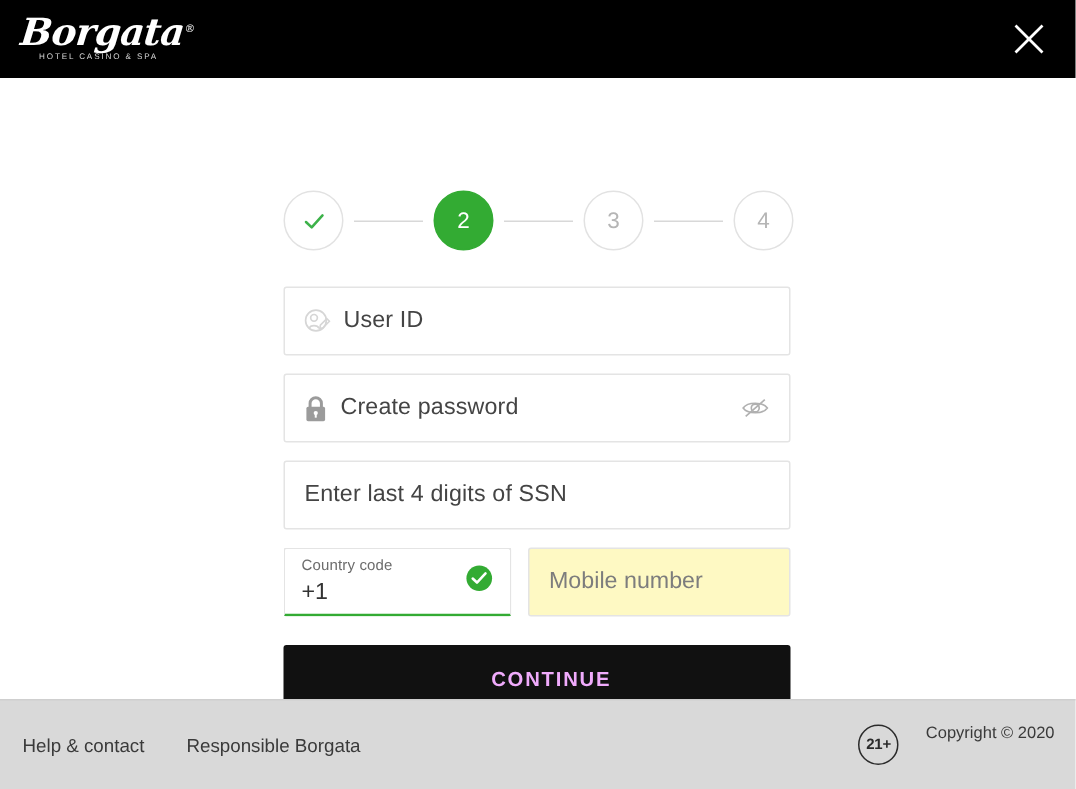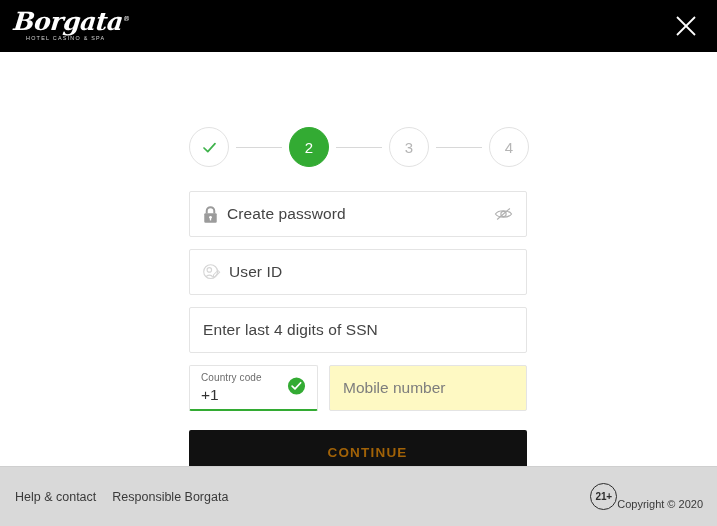--- a/index.html
+++ b/index.html
@@ -179,21 +179,21 @@
   }
 
   
   .phone-row {
     display: flex;
     gap: 11px;
     margin-bottom: 13px;
   }
   .country-field {
     position: relative;
-    width: 129px;
+    width: 152px;
     height: 46px;
     box-sizing: border-box;
     border: 1px solid #e4e4e4;
     border-bottom: 2px solid #33ab33;
     border-radius: 2px;
     background: #ffffff;
   }
   .country-label {
     position: absolute;
     left: 11px;
@@ -229,21 +229,21 @@
   .mobile-field .ph {
     margin-left: 13px;
     font-size: 15.5px;
     color: #7d7d7d;
   }
 
   .continue-btn {
     width: 338px;
     height: 44px;
     background: #111111;
-    color: #a16207;
+    color: #f0abfc;
     border: none;
     border-radius: 2px;
     font-family: "Liberation Sans", sans-serif;
     font-size: 13.5px;
     font-weight: 700;
     letter-spacing: 1.2px;
     cursor: pointer;
     margin-top: 6px;
     padding-left: 25px;
   }
@@ -255,34 +255,35 @@
     background: #d9d9d9;
     border-top: 1px solid #cfcfcf;
     position: relative;
     display: flex;
     align-items: center;
   }
   .footer-links {
     position: absolute;
     left: 15px;
     display: flex;
-    gap: 16px;
+    gap: 28px;
     align-items: center;
   }
   .footer-link {
     font-size: 12.5px;
     color: #3a3a3a;
     text-decoration: none;
     cursor: pointer;
   }
   .footer-right {
     position: absolute;
     right: 14px;
     display: flex;
-    align-items: flex-end;
+    align-items: flex-start;
+    gap: 18px;
   }
   .badge21 {
     width: 25px;
     height: 25px;
     border: 1.5px solid #2b2b2b;
     border-radius: 50%;
     display: flex;
     align-items: center;
     justify-content: center;
     font-size: 10px;
@@ -324,52 +325,52 @@
       </div>
       <div class="step-line"></div>
       <div class="step active">2</div>
       <div class="step-line"></div>
       <div class="step todo">3</div>
       <div class="step-line"></div>
       <div class="step todo">4</div>
     </div>
 
     <div class="form">
+
+      <div class="field">
+        <span class="lead-icon">
+          <svg width="19" height="19" viewBox="0 0 22 22">
+            <circle cx="10" cy="10" r="8" fill="none" stroke="#d6d6d6" stroke-width="1.3"></circle>
+            <circle cx="8.5" cy="8" r="2.6" fill="none" stroke="#d6d6d6" stroke-width="1.3"></circle>
+            <path d="M4.6 16.2 C5.9 13.4 11 13.2 12.4 16.2" fill="none" stroke="#d6d6d6" stroke-width="1.3"></path>
+            <path d="M13.4 13.6 l5 -5 l2 2 l-5 5 l-2.4 0.7 z" fill="none" stroke="#d6d6d6" stroke-width="1.2"></path>
+          </svg>
+        </span>
+        <span class="ph">User ID</span>
+      </div>
 
       <div class="field">
         <span class="lead-icon">
           <svg width="17" height="19" viewBox="0 0 18 20">
             <path d="M5 9 V6.2 a4 4 0 0 1 8 0 V9" fill="none" stroke="#9b9b9b" stroke-width="2.1"></path>
             <rect x="2.4" y="8.6" width="13.2" height="10.2" rx="1.2" fill="#9b9b9b"></rect>
             <circle cx="9" cy="13" r="1.5" fill="#ffffff"></circle>
             <rect x="8.3" y="13" width="1.4" height="3.3" fill="#ffffff"></rect>
           </svg>
         </span>
         <span class="ph">Create password</span>
         <span class="trail-icon">
           <svg width="21" height="17" viewBox="0 0 24 20">
             <path d="M2.5 10 C6 5, 18 5, 21.5 10 C18 15, 6 15, 2.5 10 Z" fill="none" stroke="#b0b0b0" stroke-width="1.3"></path>
             <circle cx="12" cy="10" r="3.1" fill="none" stroke="#b0b0b0" stroke-width="1.3"></circle>
             <line x1="4.5" y1="16.5" x2="19.5" y2="3.5" stroke="#b0b0b0" stroke-width="1.3"></line>
           </svg>
         </span>
       </div>
 
-      <div class="field">
-        <span class="lead-icon">
-          <svg width="19" height="19" viewBox="0 0 22 22">
-            <circle cx="10" cy="10" r="8" fill="none" stroke="#d6d6d6" stroke-width="1.3"></circle>
-            <circle cx="8.5" cy="8" r="2.6" fill="none" stroke="#d6d6d6" stroke-width="1.3"></circle>
-            <path d="M4.6 16.2 C5.9 13.4 11 13.2 12.4 16.2" fill="none" stroke="#d6d6d6" stroke-width="1.3"></path>
-            <path d="M13.4 13.6 l5 -5 l2 2 l-5 5 l-2.4 0.7 z" fill="none" stroke="#d6d6d6" stroke-width="1.2"></path>
-          </svg>
-        </span>
-        <span class="ph">User ID</span>
-      </div>
-
       <div class="field plain">
         <span class="ph">Enter last 4 digits of SSN</span>
       </div>
 
       <div class="phone-row">
         <div class="country-field">
           <span class="country-label">Country code</span>
           <span class="country-value">+1</span>
           <span class="country-check">
             <svg width="19" height="19" viewBox="0 0 20 20">

